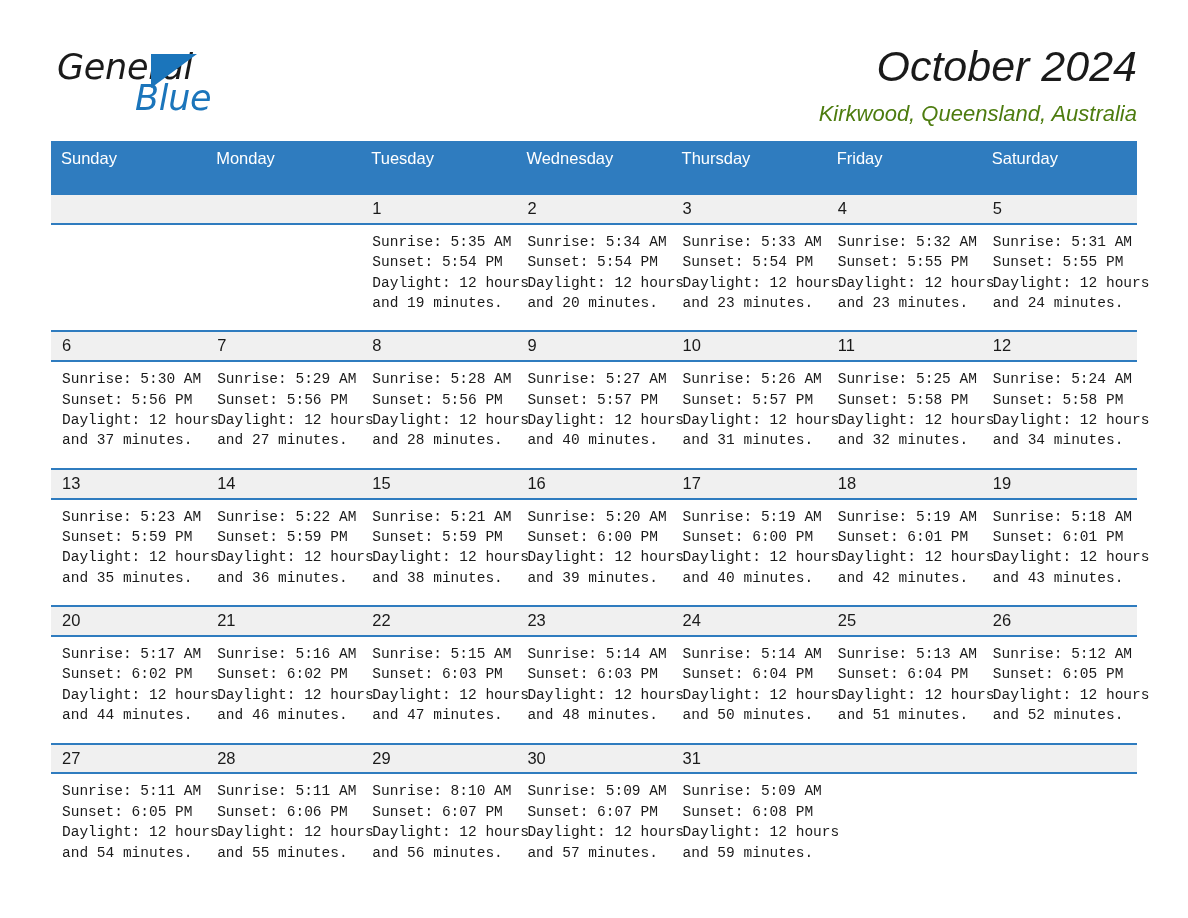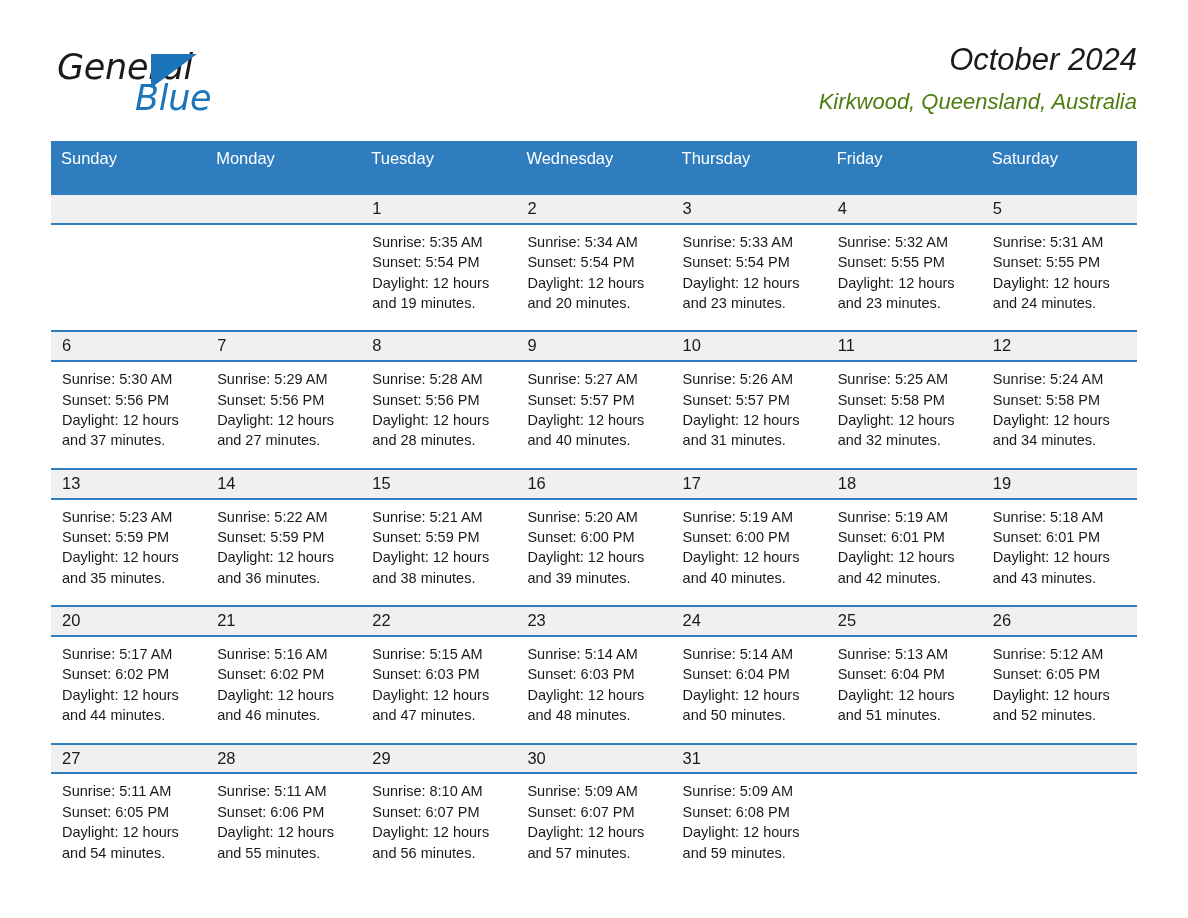--- a/index.html
+++ b/index.html
@@ -64,21 +64,21 @@
     width: 0;
     height: 0;
     border-left: 46px solid #1b75bb;
     border-bottom: 34px solid transparent;
   }
   .title-wrap {
     text-align: right;
     padding-top: 2px;
   }
   .month-title {
-    font-size: 31px;
+    font-size: 43px;
     font-weight: normal;
     color: #1a1a1a;
     letter-spacing: 0px;
     margin: 0;
     line-height: 1.05;
     font-family: "Liberation Sans", sans-serif;
   }
   .location {
     font-size: 22px;
     color: #4d7c0f;
@@ -126,20 +126,21 @@
     padding: 4px 0 4px 11px;
     line-height: 1.2;
   }
   .cell-body {
     padding: 7px 10px 17px 11px;
     font-size: 14.5px;
     line-height: 20.4px;
     color: #1a1a1a;
     min-height: 86px;
     box-sizing: border-box;
+    font-family: Liberation Mono, monospace;
   }
   .cell-body div {
     white-space: nowrap;
   }
   td.empty-cell .daynum,
   td.empty-cell .cell-body {
     visibility: hidden;
   }
 </style>
 </head>

